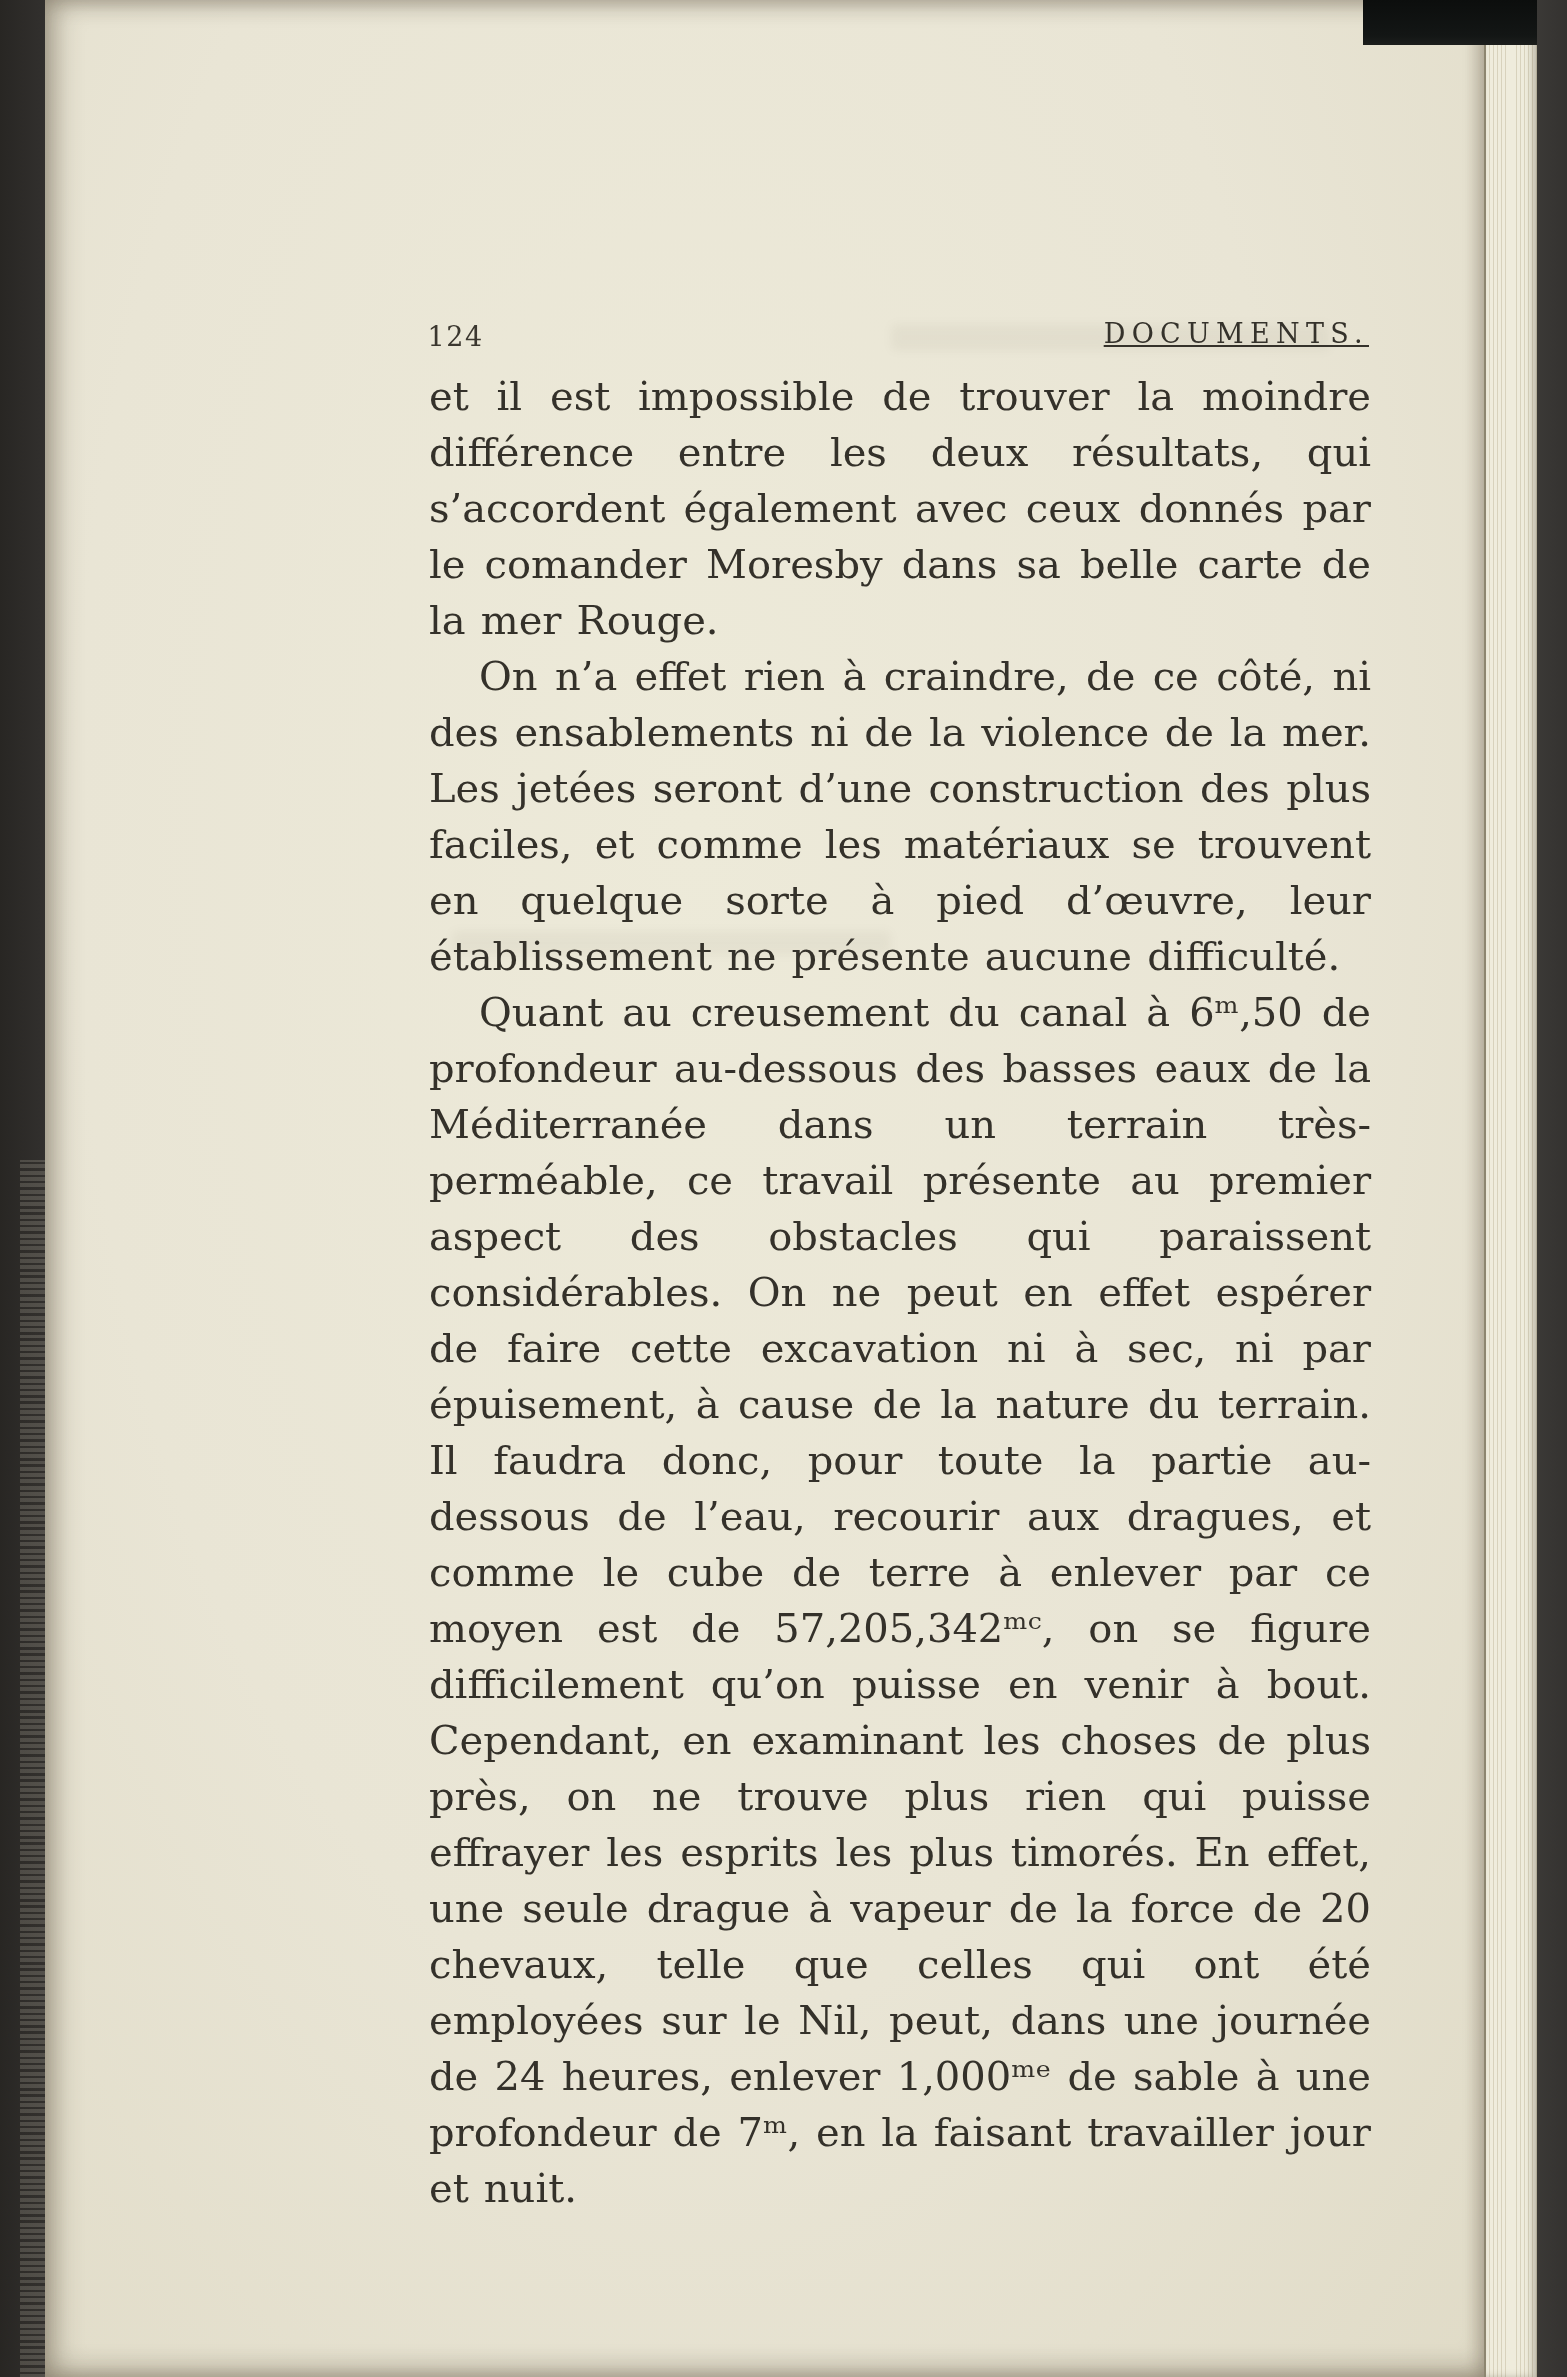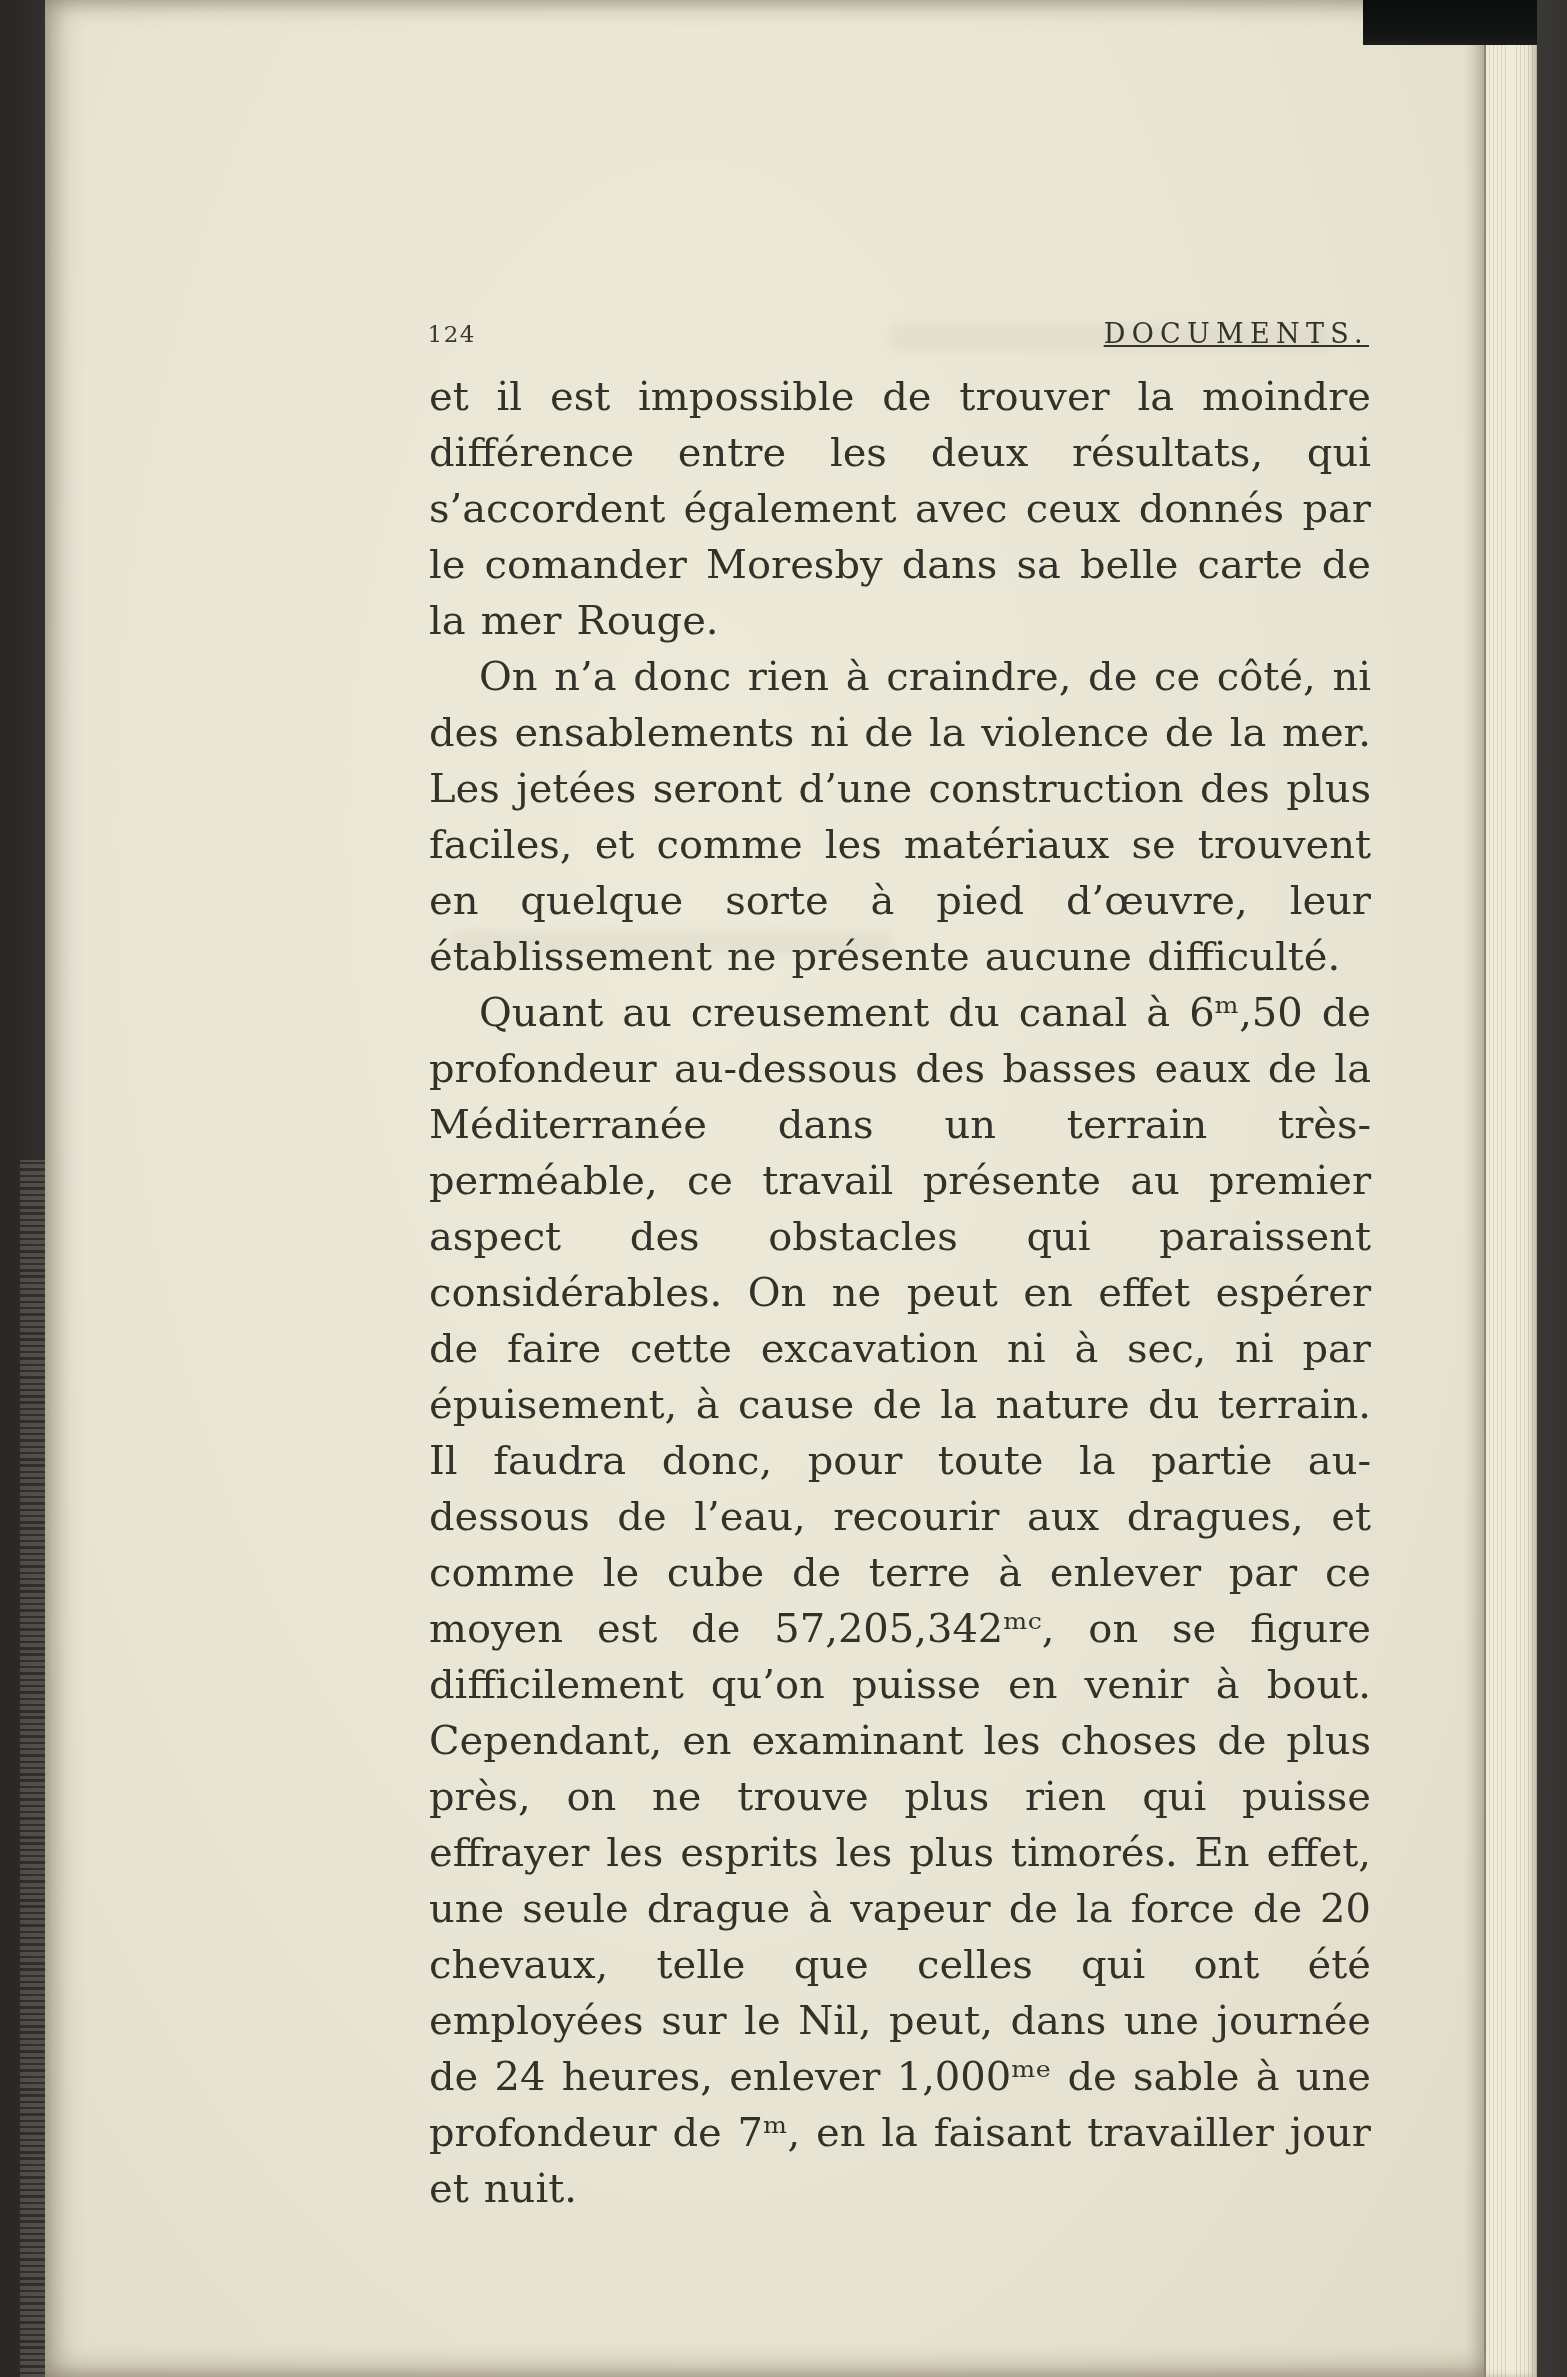--- a/index.html
+++ b/index.html
@@ -49,21 +49,21 @@
     background:linear-gradient(180deg,#0c0e0d 0%, #131615 80%, #1c1e1c 100%);
   }
 
   
   .running-head {
     position:absolute; left:384px; top:315px; width:940px; height:50px;
     color:#36332c;
   }
   .page-number {
     position:absolute; left:-1.6px; top:6.3px;
-    font-size:23px; letter-spacing:1.6px; color:#3b372f;
+    font-size:27px; letter-spacing:1.6px; color:#3b372f;
   }
   .running-title {
     position:absolute; left:0; right:0; top:3.1px;
     text-align:right; font-size:27px; letter-spacing:6.3px; color:#35322b;text-decoration:underline;
   }
 
   
   .text-col {
     position:absolute; left:384px; top:368px; width:942px;
     color:#34312a;
@@ -94,21 +94,21 @@
     <div class="ghost ghost-a"></div>
     <div class="ghost ghost-b"></div>
 
     <div class="running-head">
       <span class="page-number">124</span>
       <span class="running-title">DOCUMENTS.</span>
     </div>
 
     <div class="text-col">
       <p class="para">et il est impossible de trouver la moindre différence entre les deux résultats, qui s’accordent également avec ceux donnés par le comander Moresby dans sa belle carte de la mer Rouge.</p>
-      <p class="para indented">On n’a donc rien à craindre, de ce côté, ni des ensablements ni de la violence de la mer. Les jetées seront d’une construction des plus faciles, et comme les matériaux se trouvent en quelque sorte à pied d’œuvre, leur établissement ne présente aucune difficulté.</p>
+      <p class="para indented">On n’a effet rien à craindre, de ce côté, ni des ensablements ni de la violence de la mer. Les jetées seront d’une construction des plus faciles, et comme les matériaux se trouvent en quelque sorte à pied d’œuvre, leur établissement ne présente aucune difficulté.</p>
       <p class="para indented">Quant au creusement du canal à 6ᵐ,50 de profondeur au-dessous des basses eaux de la Méditerranée dans un terrain très-perméable, ce travail présente au premier aspect des obstacles qui paraissent considérables. On ne peut en effet espérer de faire cette excavation ni à sec, ni par épuisement, à cause de la nature du terrain. Il faudra donc, pour toute la partie au-dessous de l’eau, recourir aux dragues, et comme le cube de terre à enlever par ce moyen est de 57,205,342ᵐᶜ, on se figure difficilement qu’on puisse en venir à bout. Cependant, en examinant les choses de plus près, on ne trouve plus rien qui puisse effrayer les esprits les plus timorés. En effet, une seule drague à vapeur de la force de 20 chevaux, telle que celles qui ont été employées sur le Nil, peut, dans une journée de 24 heures, enlever 1,000ᵐᵉ de sable à une profondeur de 7ᵐ, en la faisant travailler jour et nuit.</p>
     </div>
 
   </div>
 
   <div class="fore-edge"></div>
 
   <div class="cover-corner"></div>
 
 </div>

